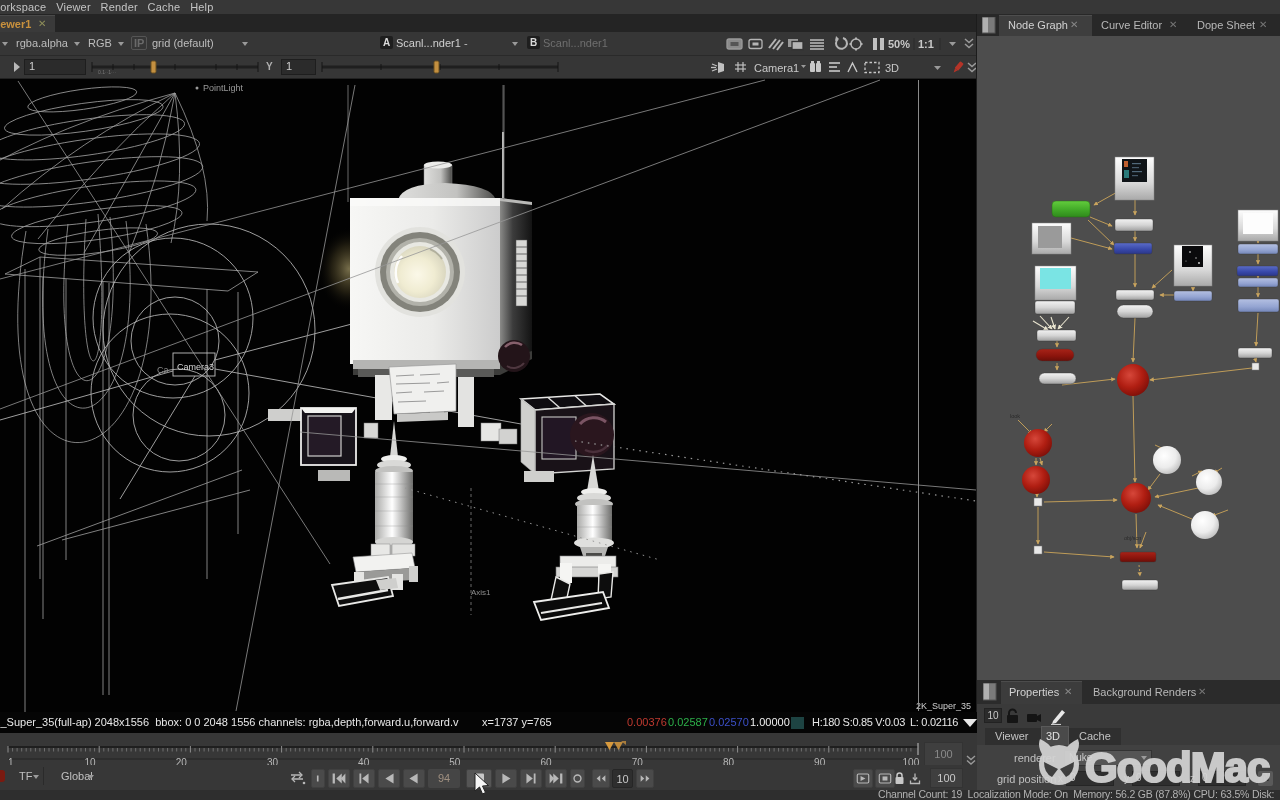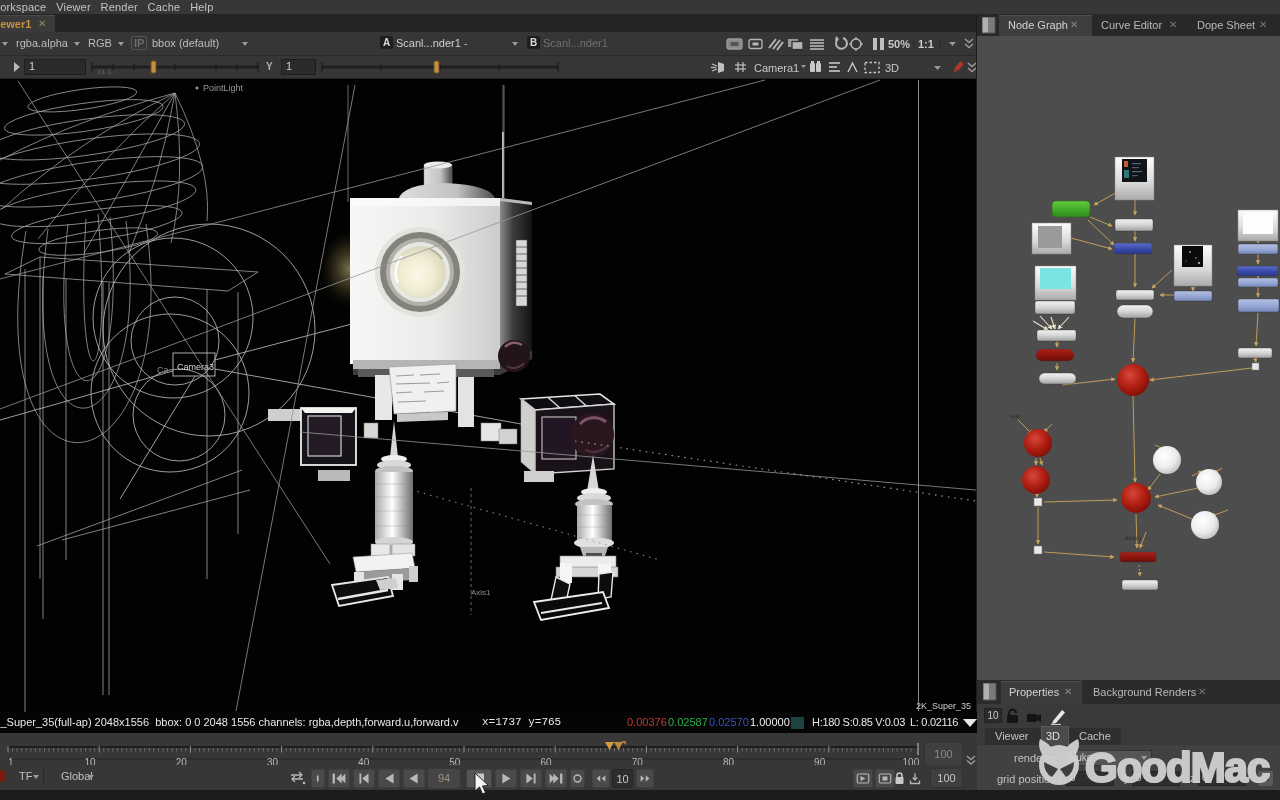--- a/index.html
+++ b/index.html
@@ -26,21 +26,21 @@
   </div>
 </div>
 
 <div class="abs" style="left:0;top:32px;width:976px;height:24px;background:#363636;border-bottom:1px solid #2a2a2a;">
   <span class="caret abs" style="left:2px;top:10px;"></span>
   <span class="abs txt" style="left:16px;top:5px;">rgba.alpha</span>
   <span class="caret abs" style="left:74px;top:10px;"></span>
   <span class="abs txt" style="left:88px;top:5px;">RGB</span>
   <span class="caret abs" style="left:118px;top:10px;"></span>
   <span class="abs" style="left:131px;top:4px;color:#6a6a6a;font-size:11px;font-weight:bold;border:1px solid #555;padding:0 2px;border-radius:2px;">IP</span>
-  <span class="abs txt" style="left:152px;top:5px;">bbox (default)</span>
+  <span class="abs txt" style="left:152px;top:5px;">grid (default)</span>
   <span class="caret abs" style="left:242px;top:10px;"></span>
   <span class="abs" style="left:380px;top:4px;width:13px;height:13px;background:#1e1e1e;color:#dadada;font-size:10px;font-weight:bold;text-align:center;line-height:13px;border-radius:2px;">A</span>
   <span class="abs" style="left:396px;top:5px;color:#d0d0d0;font-size:11px;">Scanl...nder1</span>
   <span class="abs txt" style="left:464px;top:5px;">-</span>
   <span class="caret abs" style="left:512px;top:10px;"></span>
   <span class="abs" style="left:527px;top:4px;width:13px;height:13px;background:#1e1e1e;color:#dadada;font-size:10px;font-weight:bold;text-align:center;line-height:13px;border-radius:2px;">B</span>
   <span class="abs" style="left:543px;top:5px;color:#6f6f6f;font-size:11px;">Scanl...nder1</span>
 
   <svg class="abs" style="left:724px;top:3px;" width="250" height="18" viewBox="0 0 250 18">
     <g stroke="#b5b5b5" fill="none" stroke-width="1.3">
@@ -410,21 +410,21 @@
       <line x1="405" y1="409" x2="660" y2="481" stroke-dasharray="1.5 5" stroke-width="1"></line>
       <line x1="471" y1="409" x2="471" y2="536" stroke-dasharray="3 3" stroke-width="0.7"></line>
       <line x1="918.5" y1="1" x2="918.5" y2="632" stroke="#9a9a9a" stroke-width="0.9"></line>
     </g>
 
   </svg>
 </div>
 
 <div class="abs" style="left:0;top:712px;width:977px;height:21px;background:#050505;color:#e8e8e8;font-size:11px;">
   <span class="abs" style="left:-13px;top:4px;">2K_Super_35(full-ap) 2048x1556&nbsp; bbox: 0 0 2048 1556 channels: rgba,depth,forward.u,forward.v</span>
-  <span class="abs" style="left:482px;top:4px;font-family:Liberation Mono, monospace;">x=1737 y=765</span>
+  <span class="abs" style="left:482px;top:4px;">x=1737 y=765</span>
   <span class="abs" style="left:627px;top:4px;color:#c03a30;">0.00376</span>
   <span class="abs" style="left:668px;top:4px;color:#2db04a;">0.02587</span>
   <span class="abs" style="left:709px;top:4px;color:#3c50c8;">0.02570</span>
   <span class="abs" style="left:750px;top:4px;color:#f0f0f0;">1.00000</span>
   <span class="abs" style="left:791px;top:5px;width:13px;height:12px;background:#1d4342;"></span>
   <span class="abs" style="left:812px;top:4px;letter-spacing:-0.3px;">H:180 S:0.85 V:0.03</span>
   <span class="abs" style="left:910px;top:4px;letter-spacing:-0.3px;">L: 0.02116</span>
   <span class="abs" style="left:963px;top:7px;width:0;height:0;border-left:7px solid transparent;border-right:7px solid transparent;border-top:8px solid #e8e8e8;"></span>
 </div>
 
@@ -959,20 +959,23 @@
       <span class="abs" style="left:147px;top:28px;color:#c0c0c0;font-size:10px;">y</span>
       <div class="abs" style="left:155px;top:26px;width:48px;height:15px;background:#2e2e2e;border:1px solid #252525;color:#ccc;font-size:10px;padding-left:3px;">0</div>
       <span class="abs" style="left:213px;top:28px;color:#c0c0c0;font-size:10px;">z</span>
       <div class="abs" style="left:221px;top:26px;width:48px;height:15px;background:#2e2e2e;border:1px solid #252525;color:#ccc;font-size:10px;padding-left:3px;">0</div>
       <div class="abs" style="left:281px;top:26px;width:15px;height:15px;background:#5a5a5a;border-radius:2px;color:#2b2b2b;font-size:10px;font-weight:bold;text-align:center;line-height:14px;">N</div>
 
     </div>
   </div>
 </div>
 
+<div class="abs" style="left:0;top:790px;width:1280px;height:10px;background:#2e2e2e;">
+  <span class="abs" style="left:878px;top:-2px;color:#b2b2b2;font-size:10.5px;letter-spacing:-0.2px;white-space:nowrap;">Channel Count: 19&nbsp; Localization Mode: On&nbsp; Memory: 56.2 GB (87.8%) CPU: 63.5% Disk:</span>
+</div>
 
 <svg class="abs" style="left:1030px;top:738px;" width="240" height="52" viewBox="0 0 240 52" opacity="0.93">
   <g fill="#d4d4d4">
 
     <circle cx="29" cy="27" r="20"></circle>
     <path d="M 13 18 Q 7 8 10 1 Q 19 5 23 12 Z"></path>
     <path d="M 45 18 Q 51 8 48 1 Q 39 5 35 12 Z"></path>
     <path d="M 14 24 L 28 31 L 22 39 Q 14 35 14 24 Z" fill="#3f3f3f"></path>
     <path d="M 44 24 L 30 31 L 36 39 Q 44 35 44 24 Z" fill="#3f3f3f"></path>
   </g>

